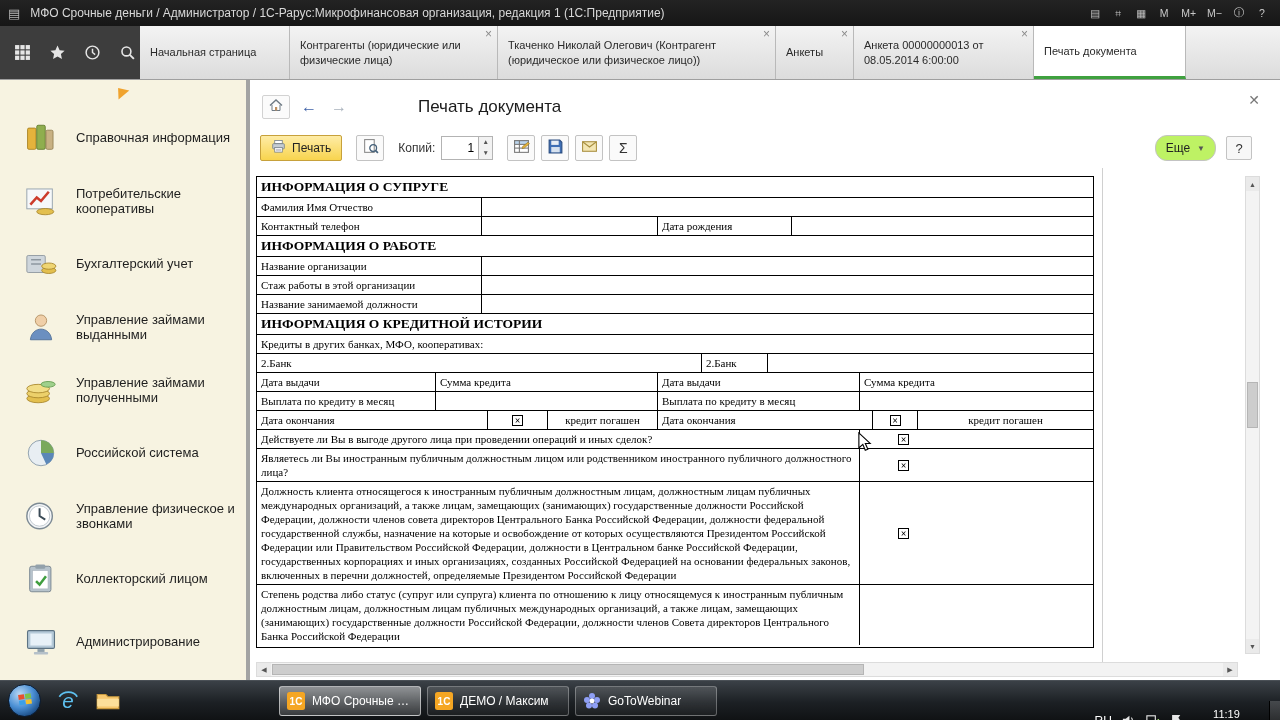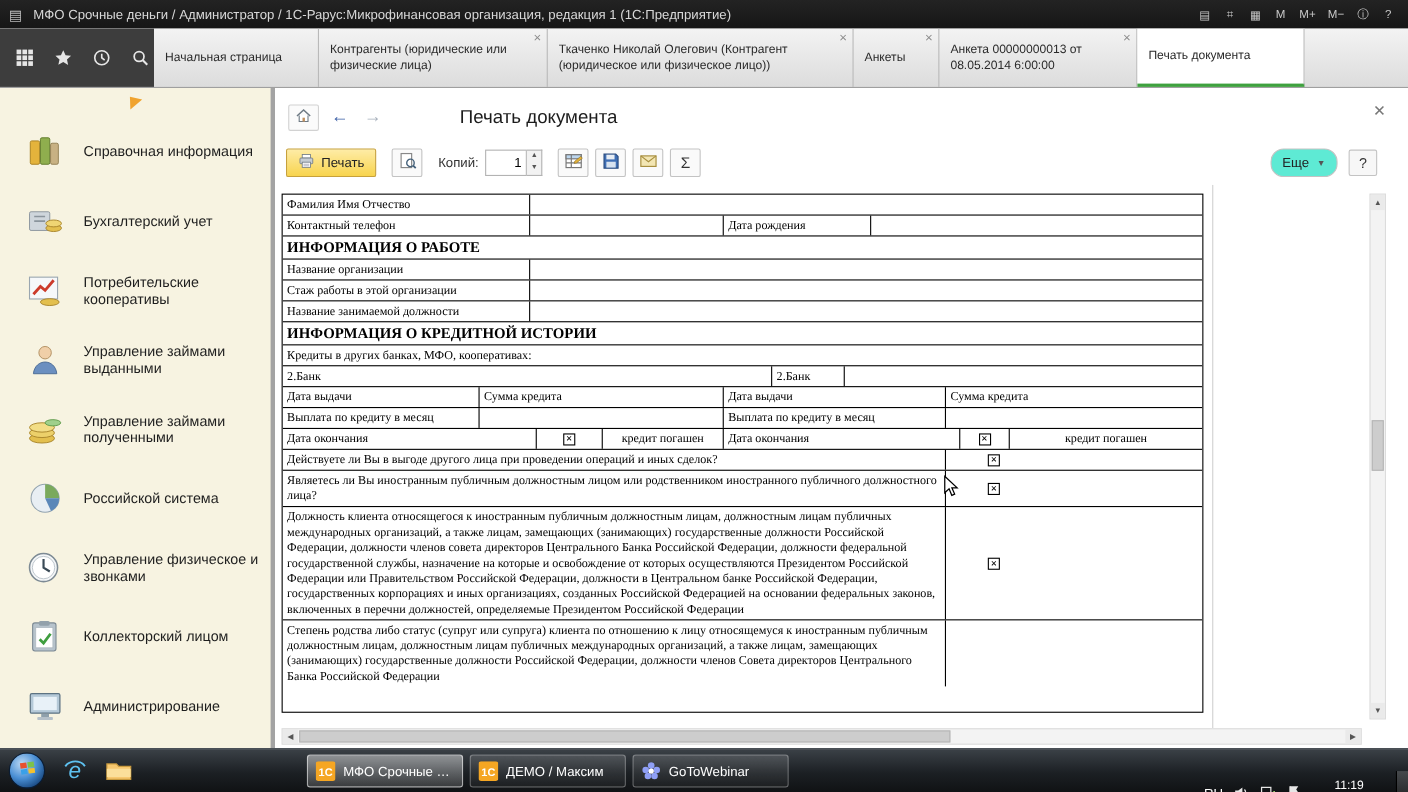--- a/index.html
+++ b/index.html
@@ -56,21 +56,21 @@
   .btn-print svg { width:15px; height:15px; }
   .tbtn { width:28px; height:26px; border:1px solid #c3c3c3; border-radius:2px; background:#fafafa; display:flex; align-items:center; justify-content:center; font-size:14px; color:#333; }
   .tbtn svg { width:17px; height:17px; }
   .copies-label { font-size:12px; color:#333; margin-left:8px; }
   .spin { display:flex; height:24px; }
   .spin input { width:38px; border:1px solid #b3b3b3; text-align:right; font-size:12px; padding-right:4px; font-family:inherit; }
   .spin-arrows { display:flex; flex-direction:column; width:14px; border:1px solid #b3b3b3; border-left:none; background:#f2f2f2; }
   .spin-arrows span { flex:1; font-size:6.5px; line-height:1; display:flex; align-items:center; justify-content:center; color:#555; }
   .tb-group { display:flex; gap:6px; margin-left:8px; }
   .toolbar-right { margin-left:auto; display:flex; gap:10px; align-items:center; margin-right:18px; }
-  .btn-more { display:flex; align-items:center; gap:7px; padding:4px 10px; height:26px; border:1px solid #c3c3c3; border-radius:12px; background:#5eead4; font-size:12px; color:#222; }
+  .btn-more { display:flex; align-items:center; gap:7px; padding:4px 10px; height:26px; border:1px solid #c3c3c3; border-radius:12px; background:#bef264; font-size:12px; color:#222; }
   .more-arrow { font-size:8px; color:#555; }
   .btn-help { width:26px; height:24px; border:1px solid #c3c3c3; border-radius:2px; background:#f7f7f7; display:flex; align-items:center; justify-content:center; font-size:13px; color:#333; }
 
   
   .doc-area { position:relative; flex:1; background:#fff; overflow:hidden; }
   .doc-table { position:absolute; left:6px; top:8px; width:838px; height:472px; overflow:hidden; border:1px solid #000; font-family:"Liberation Serif",serif; background:#fff; }
   .doc-row { display:flex; }
   .doc-row + .doc-row { border-top:1px solid #000; }
   .doc-cell { font-size:11px; line-height:14px; padding:2px 4px; min-height:18px; color:#000; overflow:hidden; }
   .doc-cell + .doc-cell { border-left:1px solid #000; }
@@ -203,38 +203,38 @@
                 <rect x="2.5" y="5" width="6" height="15" rx="1" fill="#e4b33c" stroke="#a87f1f" stroke-width="0.6"></rect>
                 <rect x="9" y="3" width="6" height="17" rx="1" fill="#8fae4e" stroke="#5f7a2a" stroke-width="0.6"></rect>
                 <rect x="15.5" y="6.5" width="5" height="13.5" rx="1" fill="#c8b183" stroke="#927e52" stroke-width="0.6"></rect>
               </svg>
             </span>
             <span class="side-label">Справочная информация</span>
           </div>
           <div class="side-item">
             <span class="side-icon">
               <svg viewBox="0 0 24 24">
+                <rect x="2" y="3.5" width="18" height="14" fill="#f6f8fa" stroke="#9aa6b0" stroke-width="0.7"></rect>
+                <polyline points="4.5,14.5 9,9.5 12,12 17.5,5.5" fill="none" stroke="#cc3b2b" stroke-width="1.8"></polyline>
+                <ellipse cx="15" cy="19.5" rx="6" ry="2.2" fill="#e3bf4e" stroke="#a8852b" stroke-width="0.6"></ellipse>
+              </svg>
+            </span>
+            <span class="side-label">Потребительские кооперативы</span>
+          </div>
+          <div class="side-item">
+            <span class="side-icon">
+              <svg viewBox="0 0 24 24">
                 <rect x="2" y="6" width="13" height="12" rx="1" fill="#cfd6dc" stroke="#8a949c" stroke-width="0.6"></rect>
                 <line x1="5" y1="9" x2="12" y2="9" stroke="#8a949c"></line>
                 <line x1="5" y1="12" x2="12" y2="12" stroke="#8a949c"></line>
                 <ellipse cx="17.5" cy="16.5" rx="5" ry="2.2" fill="#e3bf4e" stroke="#a8852b" stroke-width="0.6"></ellipse>
                 <ellipse cx="17.5" cy="13.5" rx="5" ry="2.2" fill="#efd573" stroke="#a8852b" stroke-width="0.6"></ellipse>
               </svg>
             </span>
             <span class="side-label">Бухгалтерский учет</span>
-          </div>
-          <div class="side-item">
-            <span class="side-icon">
-              <svg viewBox="0 0 24 24">
-                <rect x="2" y="3.5" width="18" height="14" fill="#f6f8fa" stroke="#9aa6b0" stroke-width="0.7"></rect>
-                <polyline points="4.5,14.5 9,9.5 12,12 17.5,5.5" fill="none" stroke="#cc3b2b" stroke-width="1.8"></polyline>
-                <ellipse cx="15" cy="19.5" rx="6" ry="2.2" fill="#e3bf4e" stroke="#a8852b" stroke-width="0.6"></ellipse>
-              </svg>
-            </span>
-            <span class="side-label">Потребительские кооперативы</span>
           </div>
           <div class="side-item">
             <span class="side-icon">
               <svg viewBox="0 0 24 24">
                 <circle cx="12" cy="7.5" r="4" fill="#f0cfa8" stroke="#b08d5f" stroke-width="0.6"></circle>
                 <path d="M4.5 21c.5-5 4-7.5 7.5-7.5s7 2.5 7.5 7.5z" fill="#6b8fc0" stroke="#4a6a94" stroke-width="0.6"></path>
               </svg>
             </span>
             <span class="side-label">Управление займами выданными</span>
           </div>
@@ -369,20 +369,23 @@
           <div class="btn-more">
             <span>Еще</span>
             <span class="more-arrow">▼</span>
           </div>
           <div class="btn-help">?</div>
         </div>
       </div>
 
       <div class="doc-area">
         <div class="doc-table">
+            <div class="doc-row doc-section">
+              <div class="doc-cell" style="flex: 0 0 836px; width: 836px;">ИНФОРМАЦИЯ О СУПРУГЕ</div>
+            </div>
             <div class="doc-row">
               <div class="doc-cell" style="flex: 0 0 224px; width: 224px;">Фамилия Имя Отчество</div>
               <div class="doc-cell" style="flex: 0 0 612px; width: 612px;"></div>
             </div>
             <div class="doc-row">
               <div class="doc-cell" style="flex: 0 0 224px; width: 224px;">Контактный телефон</div>
               <div class="doc-cell" style="flex: 0 0 176px; width: 176px;"></div>
               <div class="doc-cell" style="flex: 0 0 134px; width: 134px;">Дата рождения</div>
               <div class="doc-cell" style="flex: 0 0 302px; width: 302px;"></div>
             </div>

